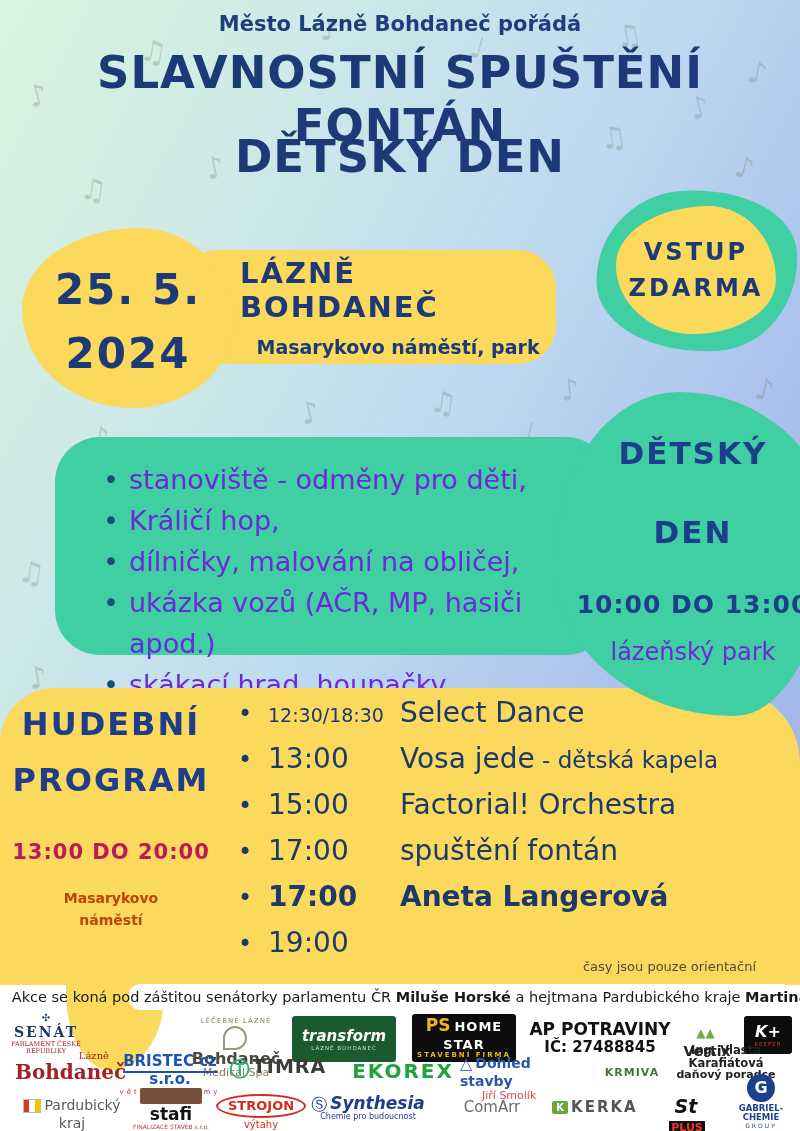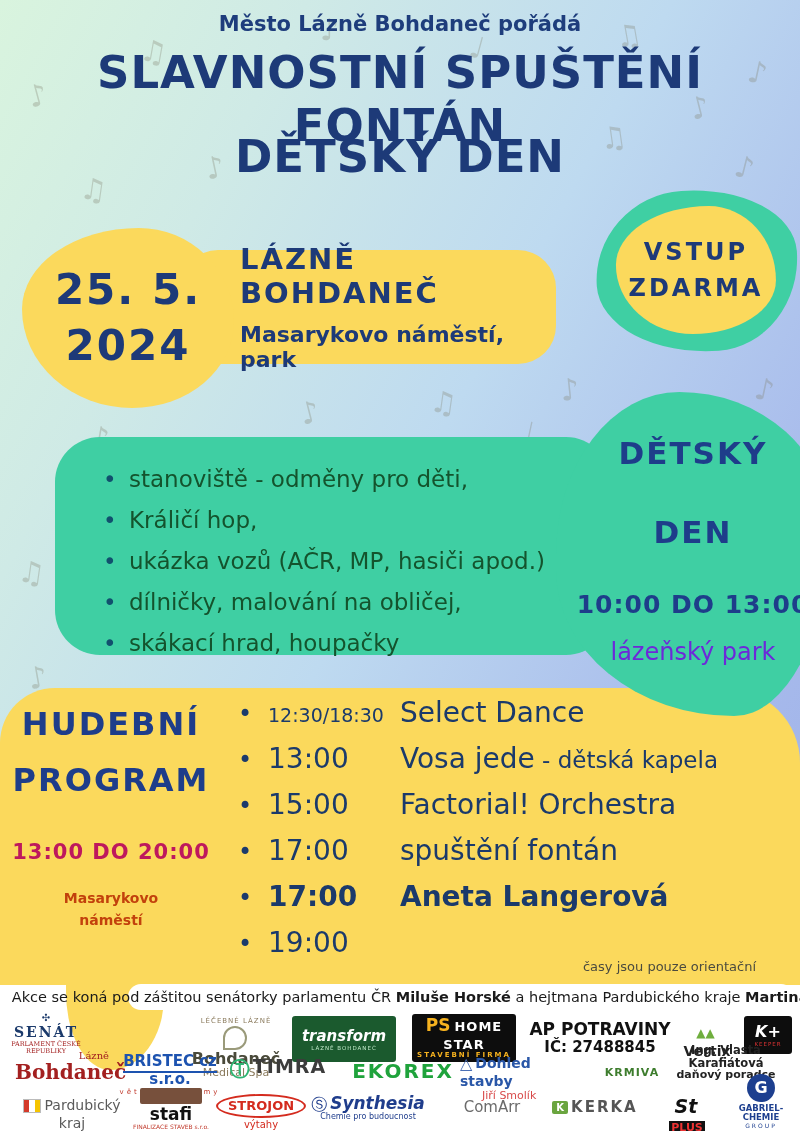--- a/index.html
+++ b/index.html
@@ -12,37 +12,37 @@
   .note{position:absolute;color:rgba(130,132,112,0.32);font-size:30px;}
   
   .organizer{left:0;top:12px;width:800px;text-align:center;font-size:21px;font-weight:600;color:#1e3d7c;z-index:1;}
   .title{left:0;width:800px;text-align:center;font-weight:800;color:#1d3a78;letter-spacing:1px;z-index:1;}
   .title-1{top:46px;font-size:45px;}
   .title-2{top:130px;font-size:45px;}
   
   .date-blob{left:22px;top:228px;width:212px;height:180px;background:#fbd95c;z-index:3;
     border-radius:55% 45% 48% 52% / 45% 52% 48% 55%;
     display:flex;flex-direction:column;align-items:center;justify-content:center;gap:14px;}
-  .date-line{font-size:42px;font-weight:800;color:#1d3a78;letter-spacing:2px;line-height:1;}
+  .date-line{font-size:42px;font-weight:800;color:#1d3a78;letter-spacing:2px;line-height:1;margin-top:8px;}
   
   .venue-box{left:180px;top:250px;width:376px;height:114px;background:#fbd95c;border-radius:38px;z-index:2;
     display:flex;flex-direction:column;align-items:center;justify-content:center;padding-left:60px;box-sizing:border-box;}
   .venue-title{font-size:29px;font-weight:800;color:#1d3a78;letter-spacing:2px;}
-  .venue-sub{font-size:22px;font-weight:700;color:#1d3a78;margin-top:12px;}
+  .venue-sub{font-size:19px;font-weight:700;color:#1d3a78;margin-top:12px;}
   
   .admission-outer{left:596px;top:190px;width:202px;height:162px;background:#3fcfa3;z-index:2;
     border-radius:45% 55% 42% 58% / 55% 42% 58% 45%;transform:rotate(-4deg);}
   .admission-inner{position:absolute;left:20px;top:16px;right:22px;bottom:18px;background:#fbd95c;
     border-radius:58% 42% 52% 48% / 46% 58% 42% 54%;
     display:flex;flex-direction:column;align-items:center;justify-content:center;gap:12px;transform:rotate(4deg);}
   .admission-line{font-size:24px;font-weight:800;color:#1d3a78;letter-spacing:3px;line-height:1;}
   
   .activities-box{left:55px;top:437px;width:556px;height:218px;background:#3fcfa3;border-radius:45px;z-index:2;}
   .activities-list{list-style:none;margin:22px 0 0 0;padding:0 0 0 48px;}
-  .activities-list li{font-size:23px;color:#14532d;line-height:41px;position:relative;padding-left:26px;}
+  .activities-list li{font-size:27px;color:#6d28d9;line-height:41px;position:relative;padding-left:26px;}
   .activities-list li::before{content:"•";position:absolute;left:0;color:#11506e;}
   
   .kids-blob{left:556px;top:392px;width:274px;height:324px;background:#3fcfa3;z-index:3;
     border-radius:45% 55% 35% 65% / 50% 42% 58% 45%;
     display:flex;flex-direction:column;align-items:center;padding-top:46px;box-sizing:border-box;}
   .kids-line{font-size:31px;font-weight:800;color:#1e3d8a;letter-spacing:2px;line-height:1;}
   .kids-line.second{margin-top:48px;}
   .kids-time{margin-top:42px;font-size:25px;font-weight:800;color:#1e3d8a;letter-spacing:1px;}
   .kids-place{margin-top:19px;font-size:24px;color:#6d28d9;}
   
@@ -197,22 +197,22 @@
     <div class="admission-inner">
       <div class="admission-line">VSTUP</div>
       <div class="admission-line">ZDARMA</div>
     </div>
   </div>
 
   <div class="abs activities-box">
     <ul class="activities-list">
         <li>stanoviště -  odměny pro děti,</li>
         <li>Králičí hop,</li>
+        <li>dílničky, malování na obličej,</li>
         <li>ukázka vozů (AČR, MP, hasiči apod.)</li>
-        <li>dílničky, malování na obličej,</li>
         <li>skákací hrad, houpačky</li>
       </ul>
   </div>
 
   <div class="abs kids-blob">
     <div class="kids-line">DĚTSKÝ</div>
     <div class="kids-line second">DEN</div>
     <div class="kids-time">10:00 DO 13:00</div>
     <div class="kids-place">lázeňský park</div>
   </div>

